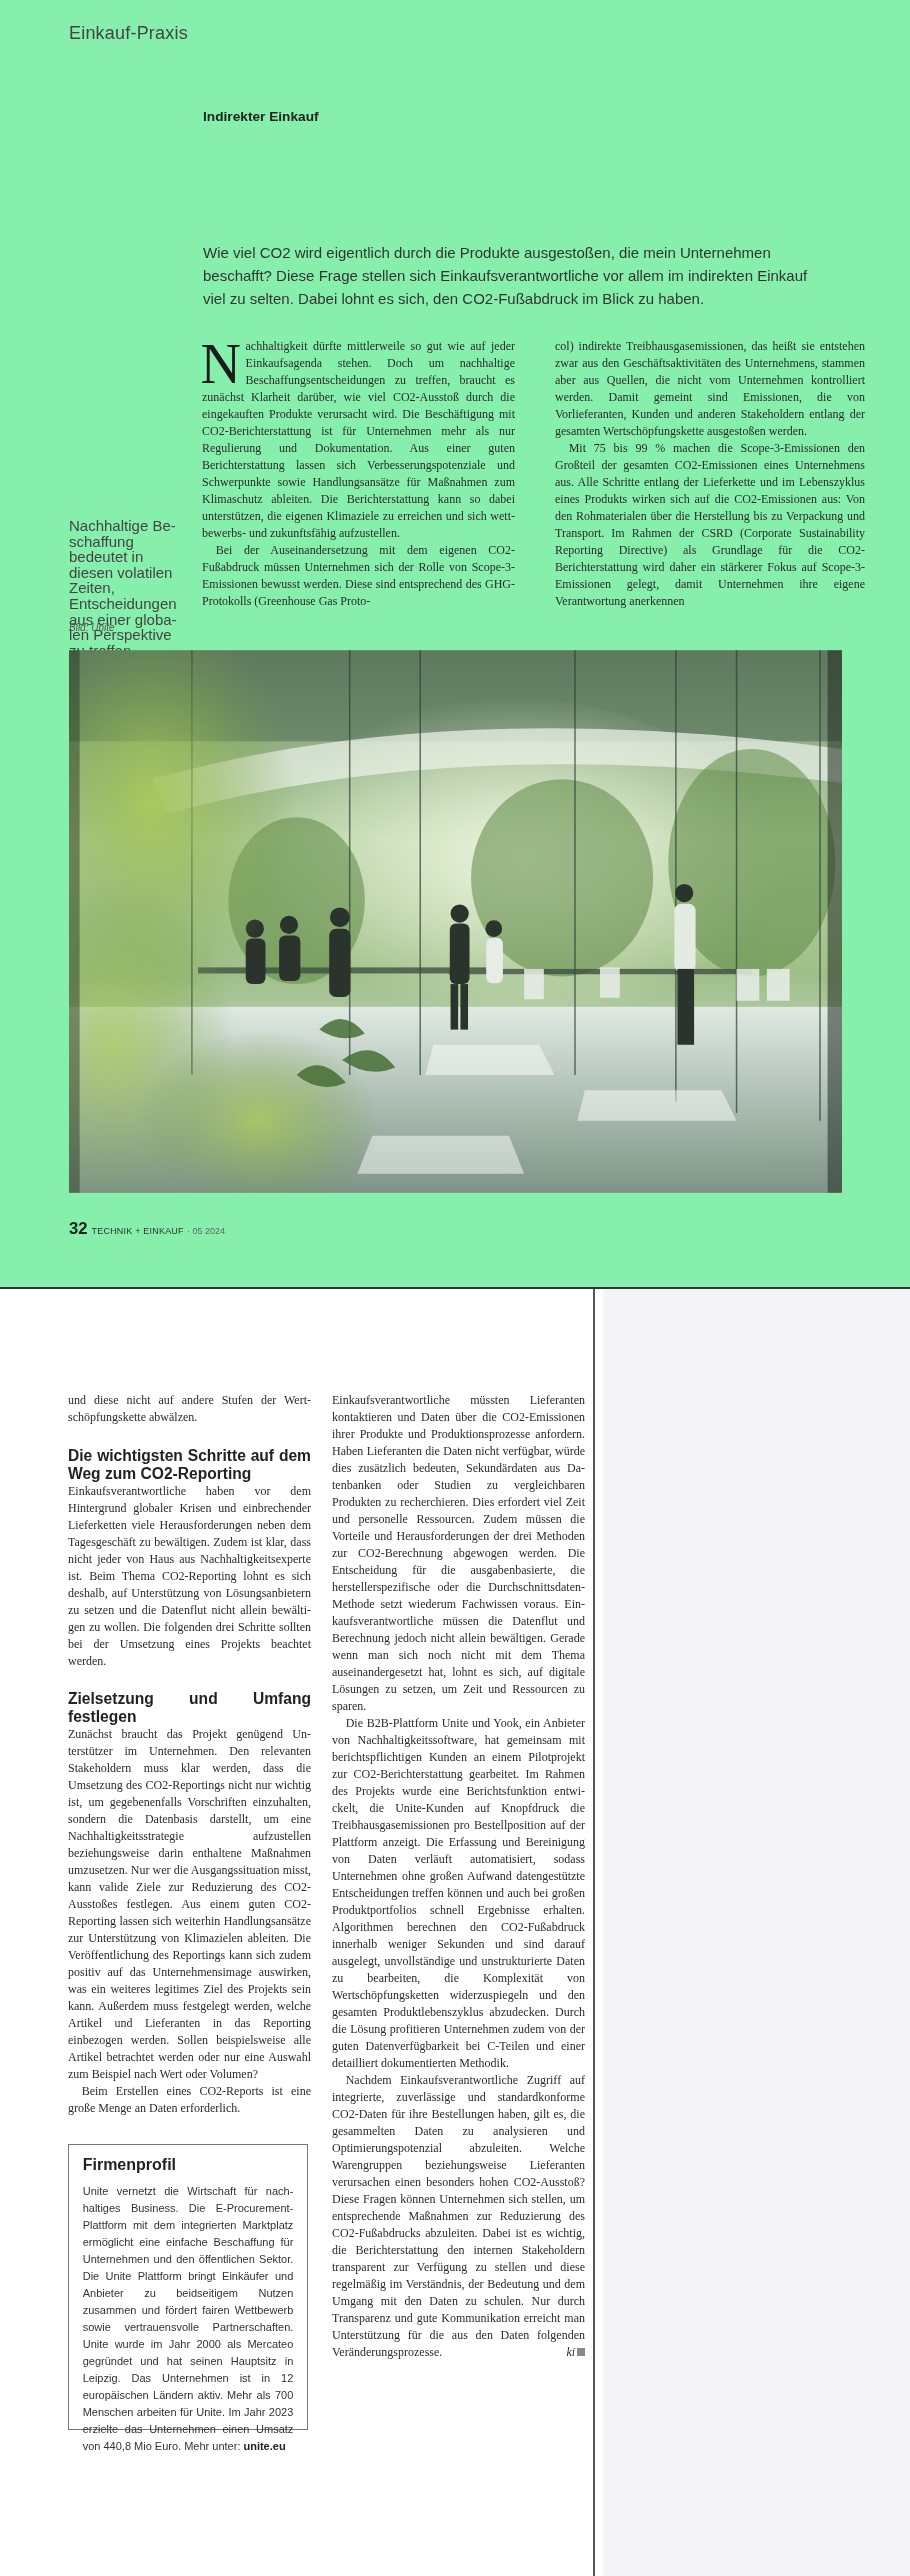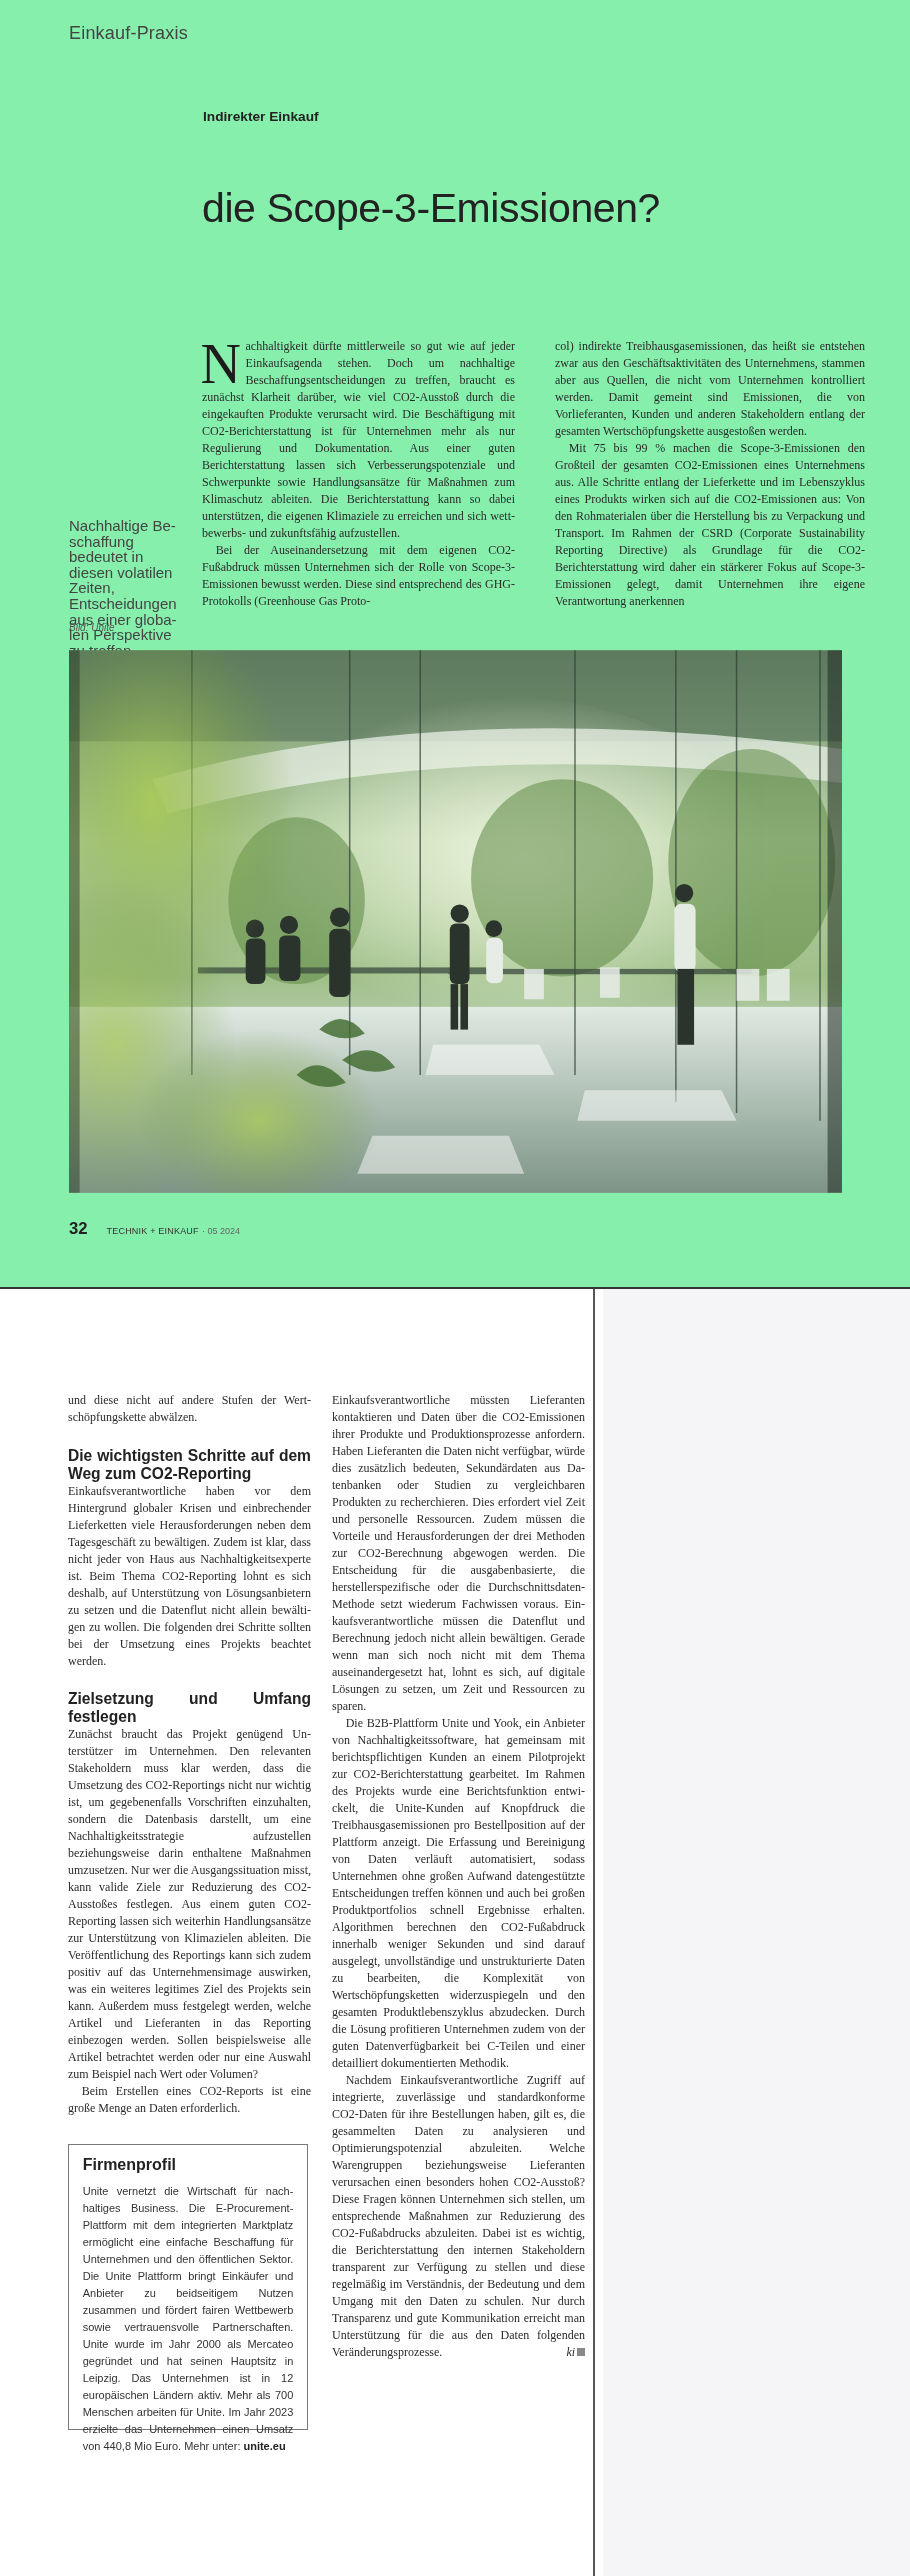--- a/index.html
+++ b/index.html
@@ -20,21 +20,21 @@
   #p1-col1 { left:202px; top:338px; width:313px; }
   #p1-col2 { left:531px; top:338px; width:310px;margin-left:24px; }
   .dropcap { float:left; font-size:56px; line-height:46px; padding-top:3px; padding-right:4.6px; margin-left:-1.5px; color:#1c1c1c; }
 
   .caption { position:absolute; left:69px; top:518px; width:114px; font-size:15px; line-height:15.6px; color:#444; }
   .caption-credit { position:absolute; left:69px; top:622px; width:112px; font-size:10px; font-style:italic; color:#555; }
 
   .photo { position:absolute; left:69px; top:650px; width:773px; height:543px; overflow:hidden; }
   .photo svg { display:block; }
 
-  .folio { position:absolute; left:69px; top:1219px; display:flex; align-items:baseline; gap:19px; color:#222; }
+  .folio { position:absolute; left:69px; top:1219px; display:flex; align-items:baseline; gap:4px; color:#222; }
   .folio-num { font-size:16.7px; font-weight:bold; }
   .folio-mag { font-size:9px; color:#333; letter-spacing:0.2px; }
   .folio-issue { font-size:9px; color:#666; }
 
   
   .page-rule { position:absolute; left:0; top:1287px; width:911px; height:2.3px; background:#333; }
 
   
   #page2 { position:absolute; left:0; top:1289px; width:911px; height:1287px; }
   .v-divider { position:absolute; left:593px; top:0; width:1.5px; height:1287px; background:#555; }
@@ -52,22 +52,22 @@
   .profile-link { font-weight:bold; color:#222; margin-left:3px; }
 </style>
 </head>
 <body>
 
 <section id="page1">
   <div class="section-label sans">Einkauf-Praxis</div>
   <div class="kicker sans">Indirekter Einkauf</div>
   <h1 class="headline sans">
     <br>
-    <span>die Scope-3-Emissionen?</span>
   </h1>
+  <p class="teaser sans">Wie viel CO2 wird eigentlich durch die Produkte ausgestoßen, die mein Unternehmen beschafft? Diese Frage stellen sich Einkaufsverantwortliche vor allem im indirekten Einkauf viel zu selten. Dabei lohnt es sich, den CO2-Fußabdruck im Blick zu haben.</p>
 
   <div id="p1-col1" class="body-col serif">
     <p><span class="dropcap serif">N</span><span>achhaltigkeit dürfte mittlerweile so gut wie auf jeder Einkaufsagenda stehen. Doch um nach­haltige Beschaffungsentscheidungen zu treffen, braucht es zunächst Klarheit darüber, wie viel CO2-Ausstoß durch die eingekauften Produkte verursacht wird. Die Beschäftigung mit CO2-Berichterstattung ist für Unternehmen mehr als nur Regulierung und Doku­mentation. Aus einer guten Berichterstattung lassen sich Verbesserungspotenziale und Schwerpunkte sowie Handlungsansätze für Maßnahmen zum Klimaschutz ableiten. Die Berichterstattung kann so dabei unterstüt­zen, die eigenen Klimaziele zu erreichen und sich wett­bewerbs- und zukunftsfähig aufzustellen.</span></p>
     <p>Bei der Auseinandersetzung mit dem eigenen CO2-Fußabdruck müssen Unternehmen sich der Rolle von Scope-3-Emissionen bewusst werden. Diese sind ent­sprechend des GHG-Protokolls (Greenhouse Gas Proto-</p>
   </div>
 
   <div id="p1-col2" class="body-col serif">
     <p style="text-indent:0">col) indirekte Treibhausgasemissionen, das heißt sie ent­stehen zwar aus den Geschäftsaktivitäten des Unterneh­mens, stammen aber aus Quellen, die nicht vom Unter­nehmen kontrolliert werden. Damit gemeint sind Emissionen, die von Vorlieferanten, Kunden und ande­ren Stakeholdern entlang der gesamten Wertschöpfungs­kette ausgestoßen werden.</p>
     <p>Mit 75 bis 99 % machen die Scope-3-Emissionen den Großteil der gesamten CO2-Emissionen eines Unterneh­mens aus. Alle Schritte entlang der Lieferkette und im Lebenszyklus eines Produkts wirken sich auf die CO2-Emissionen aus: Von den Rohmaterialen über die Her­stellung bis zu Verpackung und Transport. Im Rahmen der CSRD (Corporate Sustainability Reporting Directive) als Grundlage für die CO2-Berichterstattung wird daher ein stärkerer Fokus auf Scope-3-Emissionen gelegt, damit Unternehmen ihre eigene Verantwortung anerkennen</p>
   </div>

